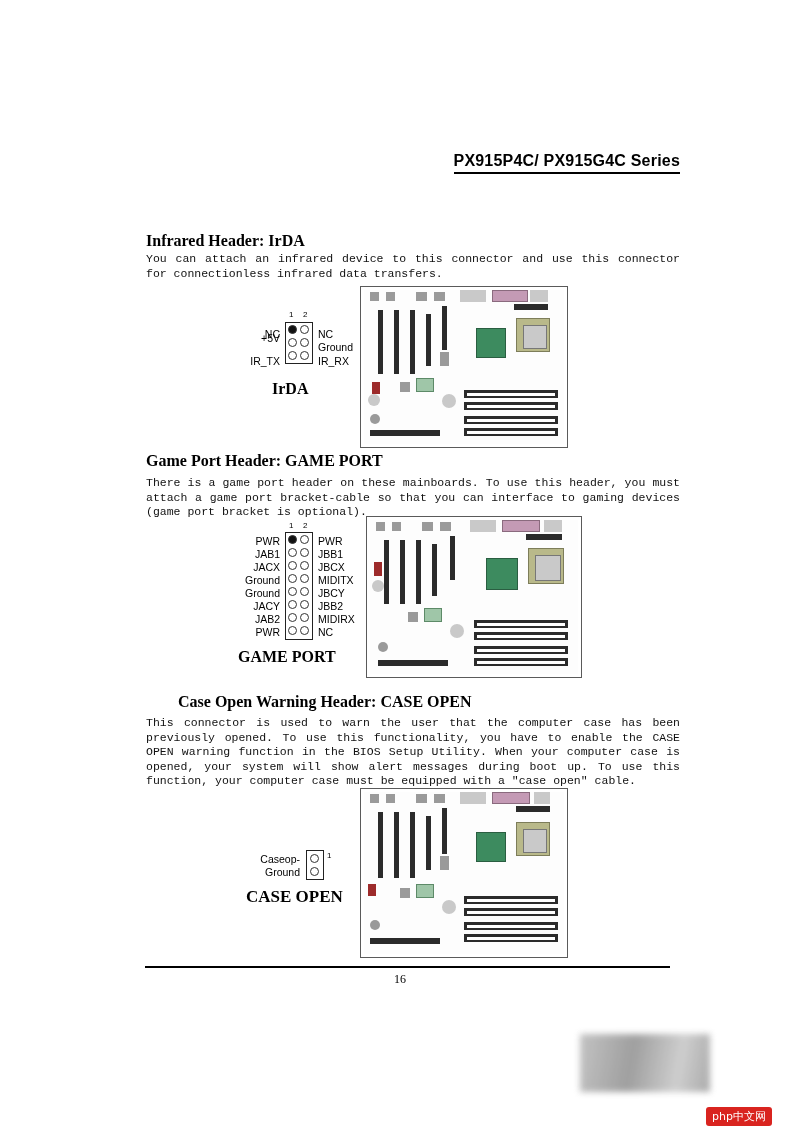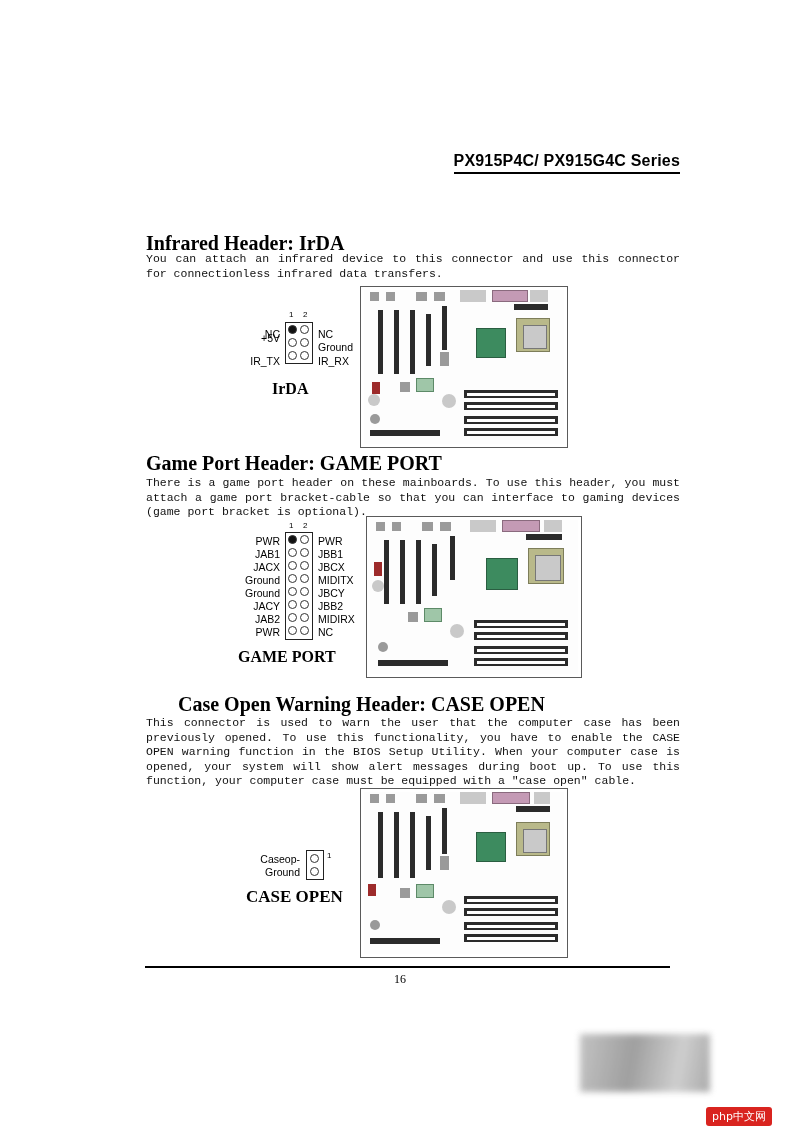--- a/index.html
+++ b/index.html
@@ -27,21 +27,21 @@
   }
   .h1{
     position:absolute;
     left:128px;top:198px;
     font-size:26px;
     font-weight:bold;
     font-family:"Liberation Serif", serif;
     letter-spacing:.5px;
   }
   .h2{
-    font-size:20px;
+    font-size:16px;
     font-weight:bold;
     font-family:"Liberation Serif", serif;
     position:absolute;
   }
   .body-text{
     position:absolute;
     font-size:11.5px;
     line-height:14.5px;
     text-align:justify;
     color:#111;

